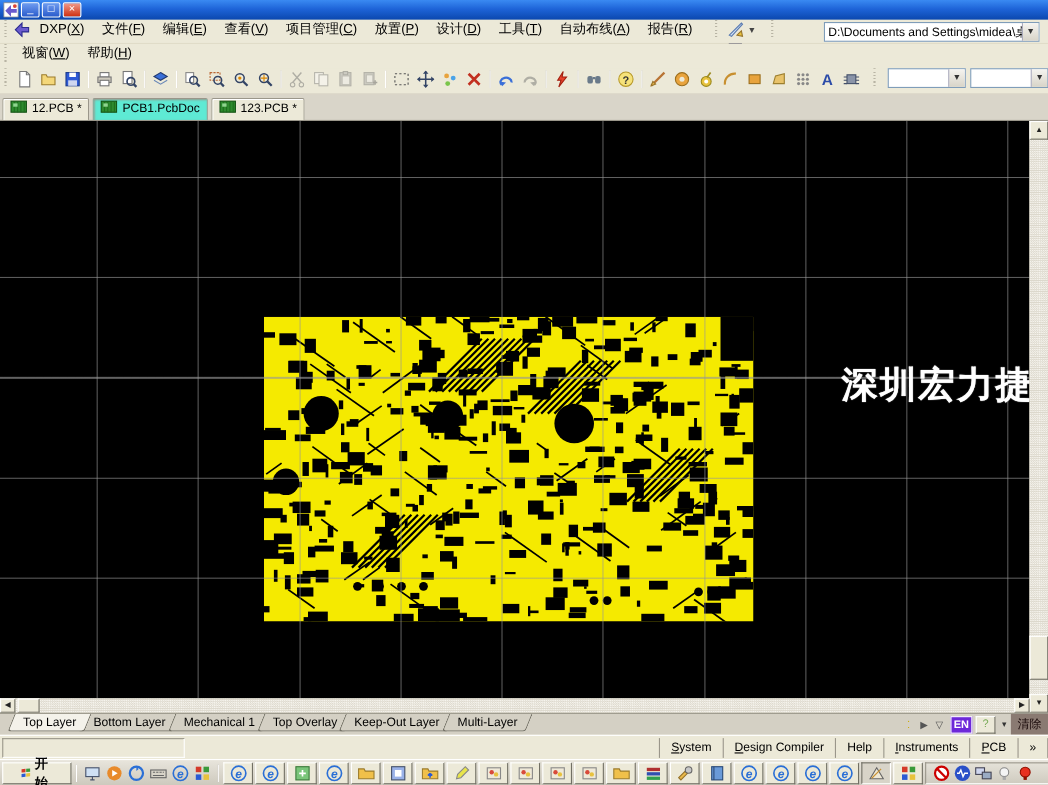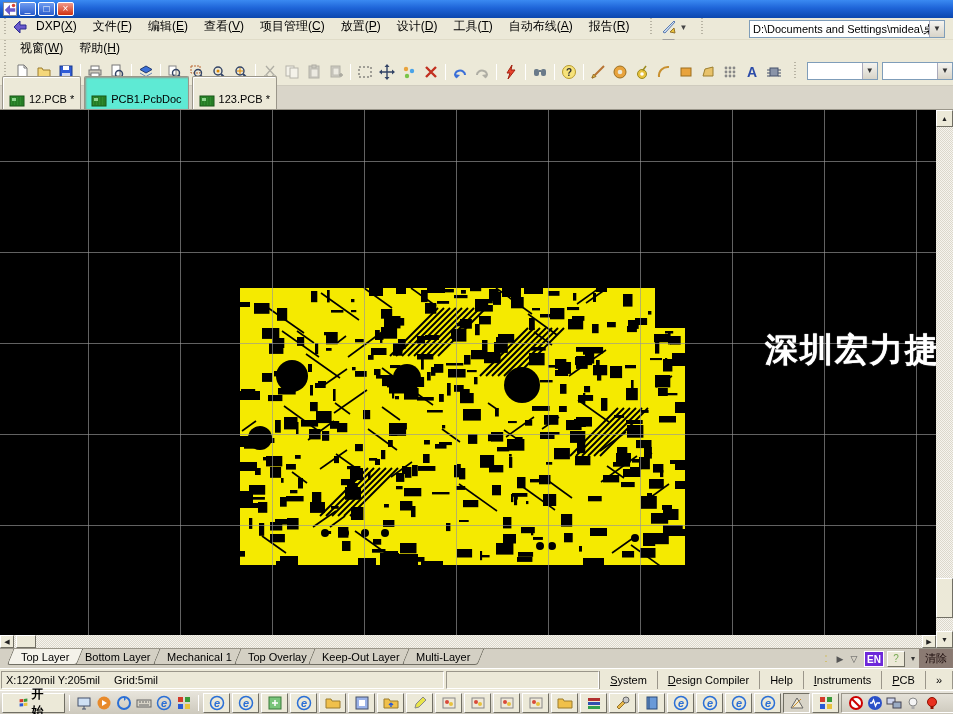--- a/index.html
+++ b/index.html
@@ -35,21 +35,21 @@
   .dropbtn .arr { font-size:8px; color:#444; margin-left:2px; }
 
   .combo { height:18px; background:#fff; border:1px solid #7f9db9; display:flex; align-items:center; font-size:11px; }
   .combo .val { flex:1; padding:0 3px; white-space:nowrap; overflow:hidden; }
   .combo .dd { width:15px; height:100%; background:linear-gradient(180deg,#f5f4f0,#d8d4c8); border-left:1px solid #aab;
     font-size:8px; color:#333; text-align:center; line-height:16px; }
   #pathcombo { position:absolute; right:8px; top:2px; width:196px; }
   #combo1 { width:88px; margin-left:6px; } #combo2 { width:88px; margin-left:4px; }
 
   .doctab { height:20px; background:#ece9d8; border:1px solid #9a968a; border-bottom:none; border-radius:2px 2px 0 0;
-    display:flex; align-items:flex-start; padding:16px 6px; margin-right:3px; box-shadow:inset 1px 1px 0 #fff; font-size:11px; }
+    display:flex; align-items:flex-end; padding:4px 6px; margin-right:3px; box-shadow:inset 1px 1px 0 #fff; font-size:11px; }
   .doctab.active { background:#5eead4; box-shadow:inset 1px 1px 2px #9a968a; }
   .doctab svg { margin-right:4px; }
 
   
   #canvas { position:absolute; left:0; top:110px; width:936px; height:525px; background:#000; overflow:hidden; }
   #grid { position:absolute; inset:0; pointer-events:none;
     background-image:
       repeating-linear-gradient(to right, transparent 0 91px, rgba(150,150,150,.65) 91px 92px),
       repeating-linear-gradient(to bottom, transparent 0 90px, rgba(150,150,150,.65) 90px 91px);
     background-position:-3px 0,0 -39px; }
@@ -910,24 +910,20 @@
     <div class="mini-ic">▶</div>
     <div class="mini-ic">▽</div>
     <div id="lang-en">EN</div>
     <div id="lang-help">?</div>
     <div id="lang-dd">▾</div>
     <div id="clear-btn">清除</div>
   </div>
 </div>
 
 <div id="statusbar">
-  <div class="sunken" id="coords">
-    <span>X:1220mil Y:205mil</span>
-    <span style="margin-left:14px">Grid:5mil</span>
-  </div>
   <div class="sunken" id="status-fill"></div>
   <div id="panel-tabs">
       <span class="ptab"><u>S</u>ystem</span>
       <span class="ptab"><u>D</u>esign Compiler</span>
       <span class="ptab">Help</span>
       <span class="ptab"><u>I</u>nstruments</span>
       <span class="ptab"><u>P</u>CB</span>
       <span class="ptab">»</span>
     </div>
 </div>

